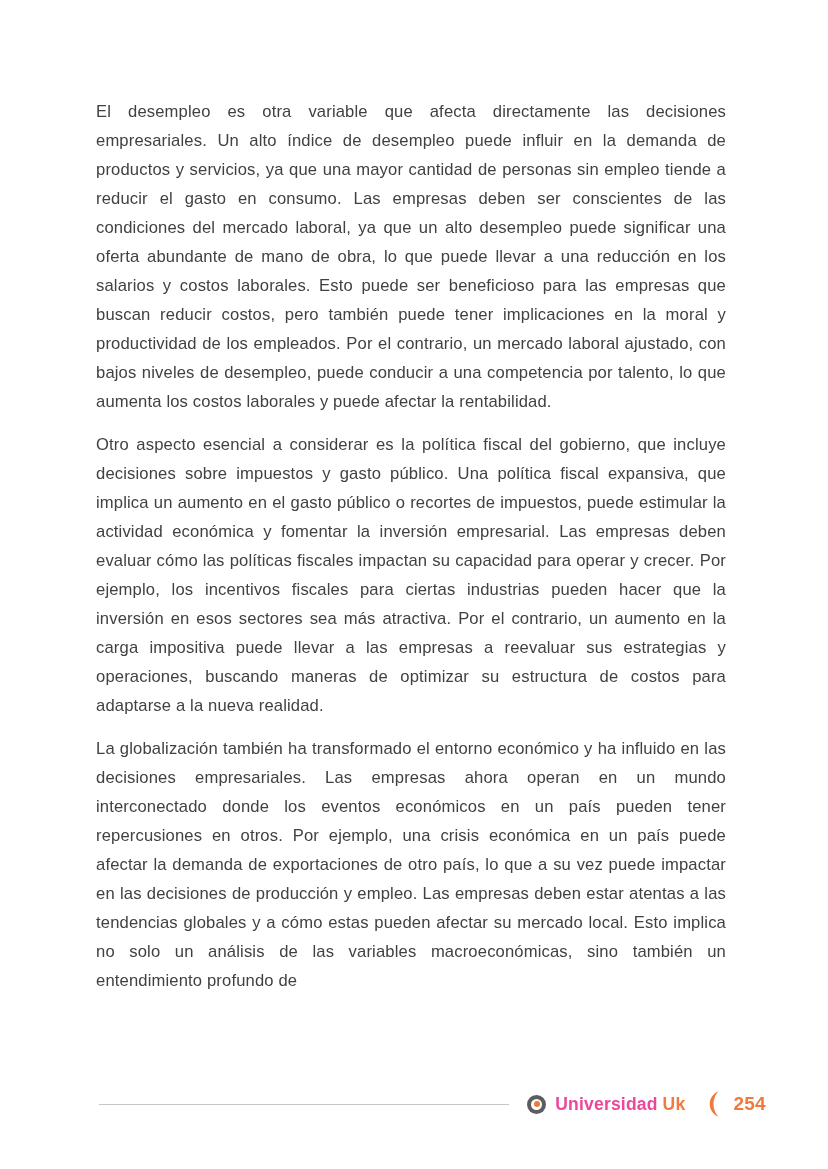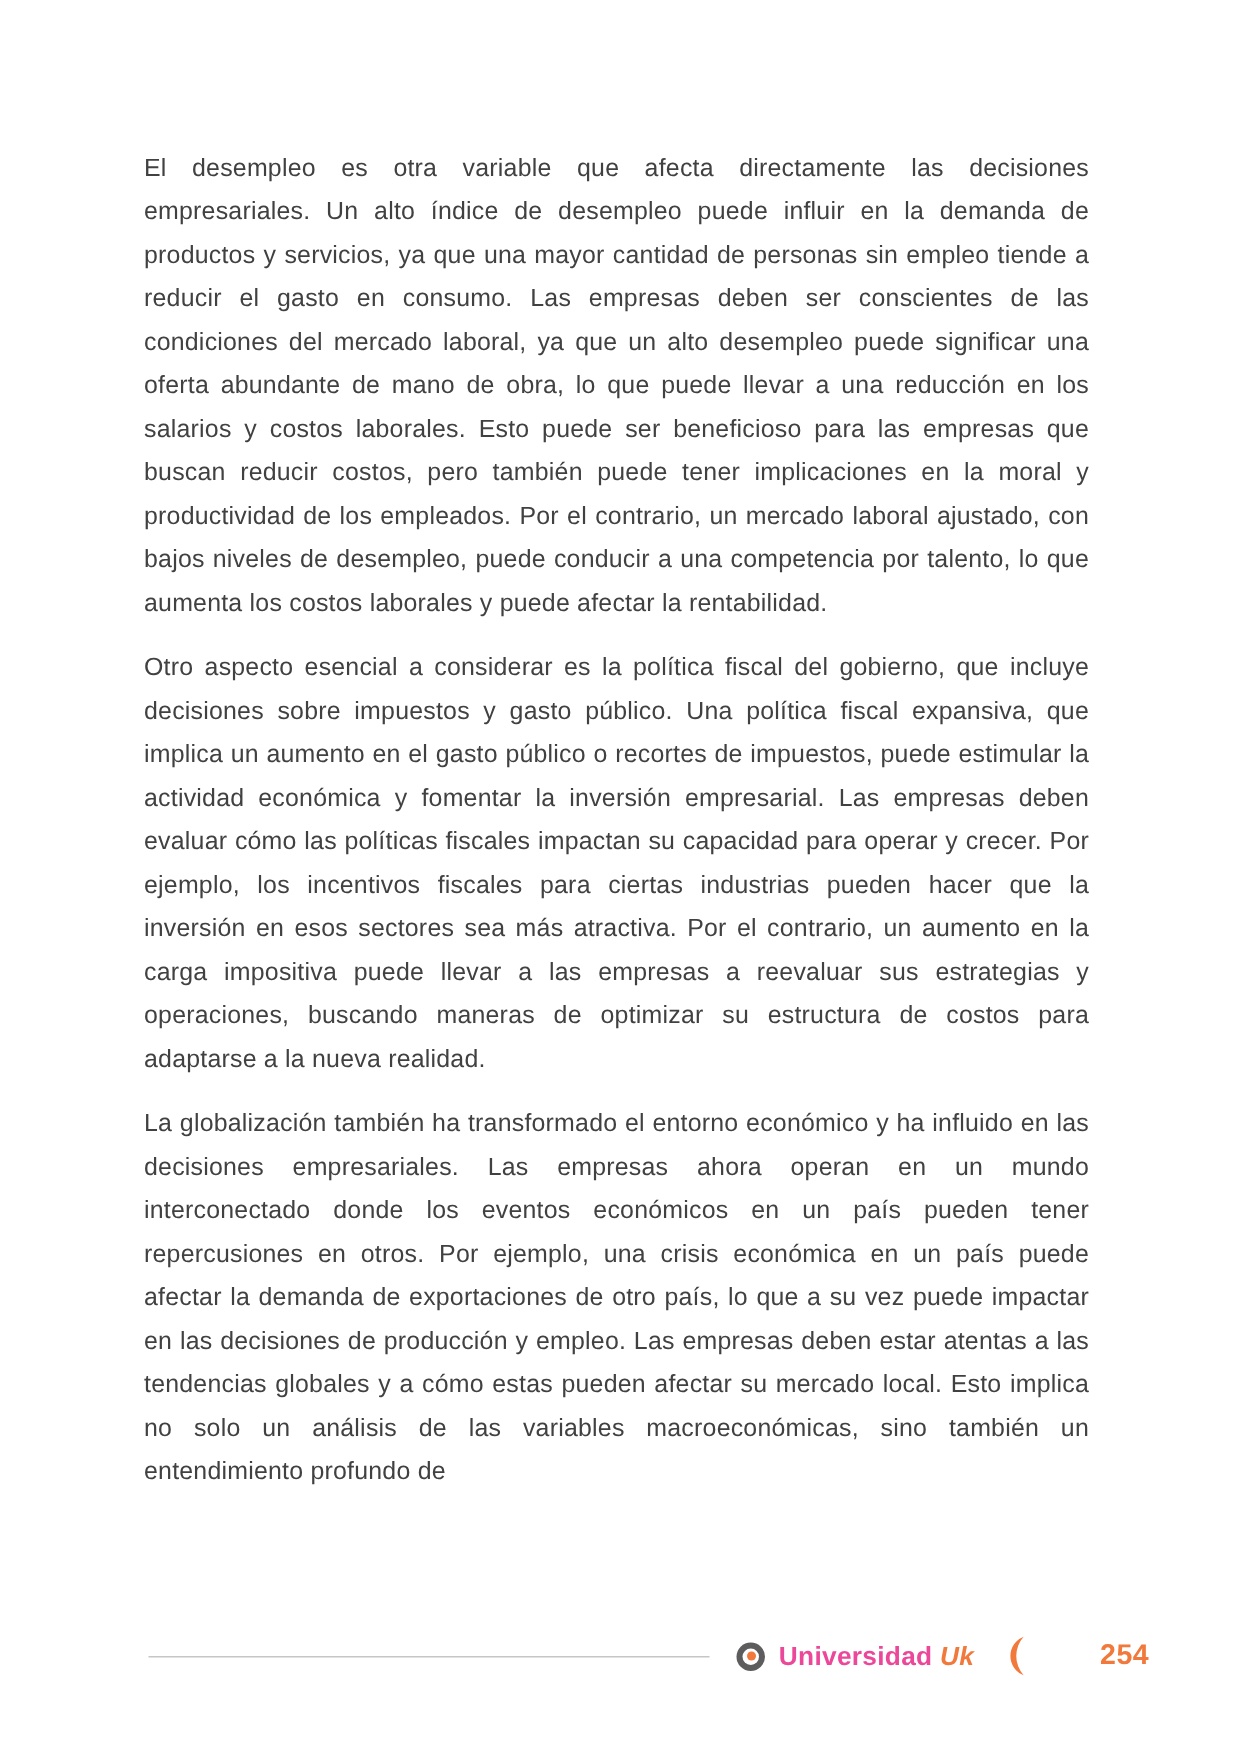--- a/index.html
+++ b/index.html
@@ -71,34 +71,33 @@
     border-radius: 50%;
     background: #f0793b;
   }
   .brand {
     font-size: 17.5px;
     font-weight: 700;
     letter-spacing: 0.2px;
     white-space: nowrap;
   }
   .brand .brand-name { color: #ec4899; }
-  .brand .brand-suffix { color: #f0793b; margin-left: 5px; font-style: italic; }
+  .brand .brand-suffix { color: #f0793b; margin-left: 5px; }
   .crescent {
     margin-left: 16px;
     margin-right: 10px;
     flex: 0 0 auto;
     display: flex;
     align-items: center;
   }
   .page-number {
     font-size: 19px;
     font-weight: 700;
     color: #f0793b;
     letter-spacing: 0.3px;
-    margin-left: 36px;
   }
 </style>
 </head>
 <body>
 
 <div class="page">
 
   <div class="content">
     <p>El desempleo es otra variable que afecta directamente las decisiones empresariales. Un alto índice de desempleo puede influir en la demanda de productos y servicios, ya que una mayor cantidad de personas sin empleo tiende a reducir el gasto en consumo. Las empresas deben ser conscientes de las condiciones del mercado laboral, ya que un alto desempleo puede significar una oferta abundante de mano de obra, lo que puede llevar a una reducción en los salarios y costos laborales. Esto puede ser beneficioso para las empresas que buscan reducir costos, pero también puede tener implicaciones en la moral y productividad de los empleados. Por el contrario, un mercado laboral ajustado, con bajos niveles de desempleo, puede conducir a una competencia por talento, lo que aumenta los costos laborales y puede afectar la rentabilidad.</p>
     <p>Otro aspecto esencial a considerar es la política fiscal del gobierno, que incluye decisiones sobre impuestos y gasto público. Una política fiscal expansiva, que implica un aumento en el gasto público o recortes de impuestos, puede estimular la actividad económica y fomentar la inversión empresarial. Las empresas deben evaluar cómo las políticas fiscales impactan su capacidad para operar y crecer. Por ejemplo, los incentivos fiscales para ciertas industrias pueden hacer que la inversión en esos sectores sea más atractiva. Por el contrario, un aumento en la carga impositiva puede llevar a las empresas a reevaluar sus estrategias y operaciones, buscando maneras de optimizar su estructura de costos para adaptarse a la nueva realidad.</p>

